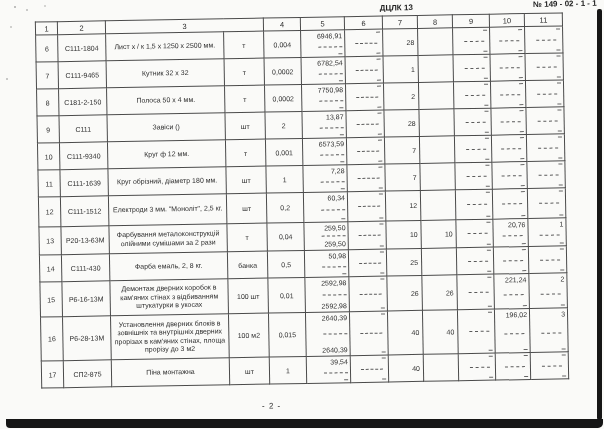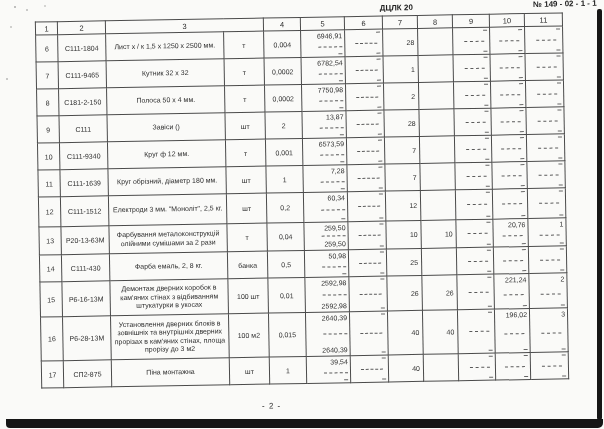--- a/index.html
+++ b/index.html
@@ -36,21 +36,21 @@
   .edge-right{position:absolute;left:597px;top:9px;width:5px;height:411px;background:#161616;border-radius:2px;}
   .edge-bottom{position:absolute;left:6px;top:419px;width:597px;height:9px;background:#161616;border-radius:0 0 5px 4px;}
   .specks{position:absolute;left:14px;top:6px;width:2px;height:2px;background:rgba(120,120,120,.45);
     box-shadow:12px 3px 0 rgba(130,130,130,.4), 30px -1px 0 rgba(140,140,140,.35),
                -4px 20px 0 rgba(130,130,130,.35), -8px 72px 0 rgba(125,125,125,.4);}
 </style>
 </head>
 <body>
 
 <div class="rot">
-  <div class="doc-code">ДЦЛК 20</div>
+  <div class="doc-code">ДЦЛК 13</div>
   <div class="doc-number">№ 149 - 02 - 1 - 1</div>
 
   <table class="tbl">
     <colgroup id="cols">
         <col style="width: 22px;">
         <col style="width: 48px;">
         <col style="width: 118px;">
         <col style="width: 40px;">
         <col style="width: 37px;">
         <col style="width: 44px;">

